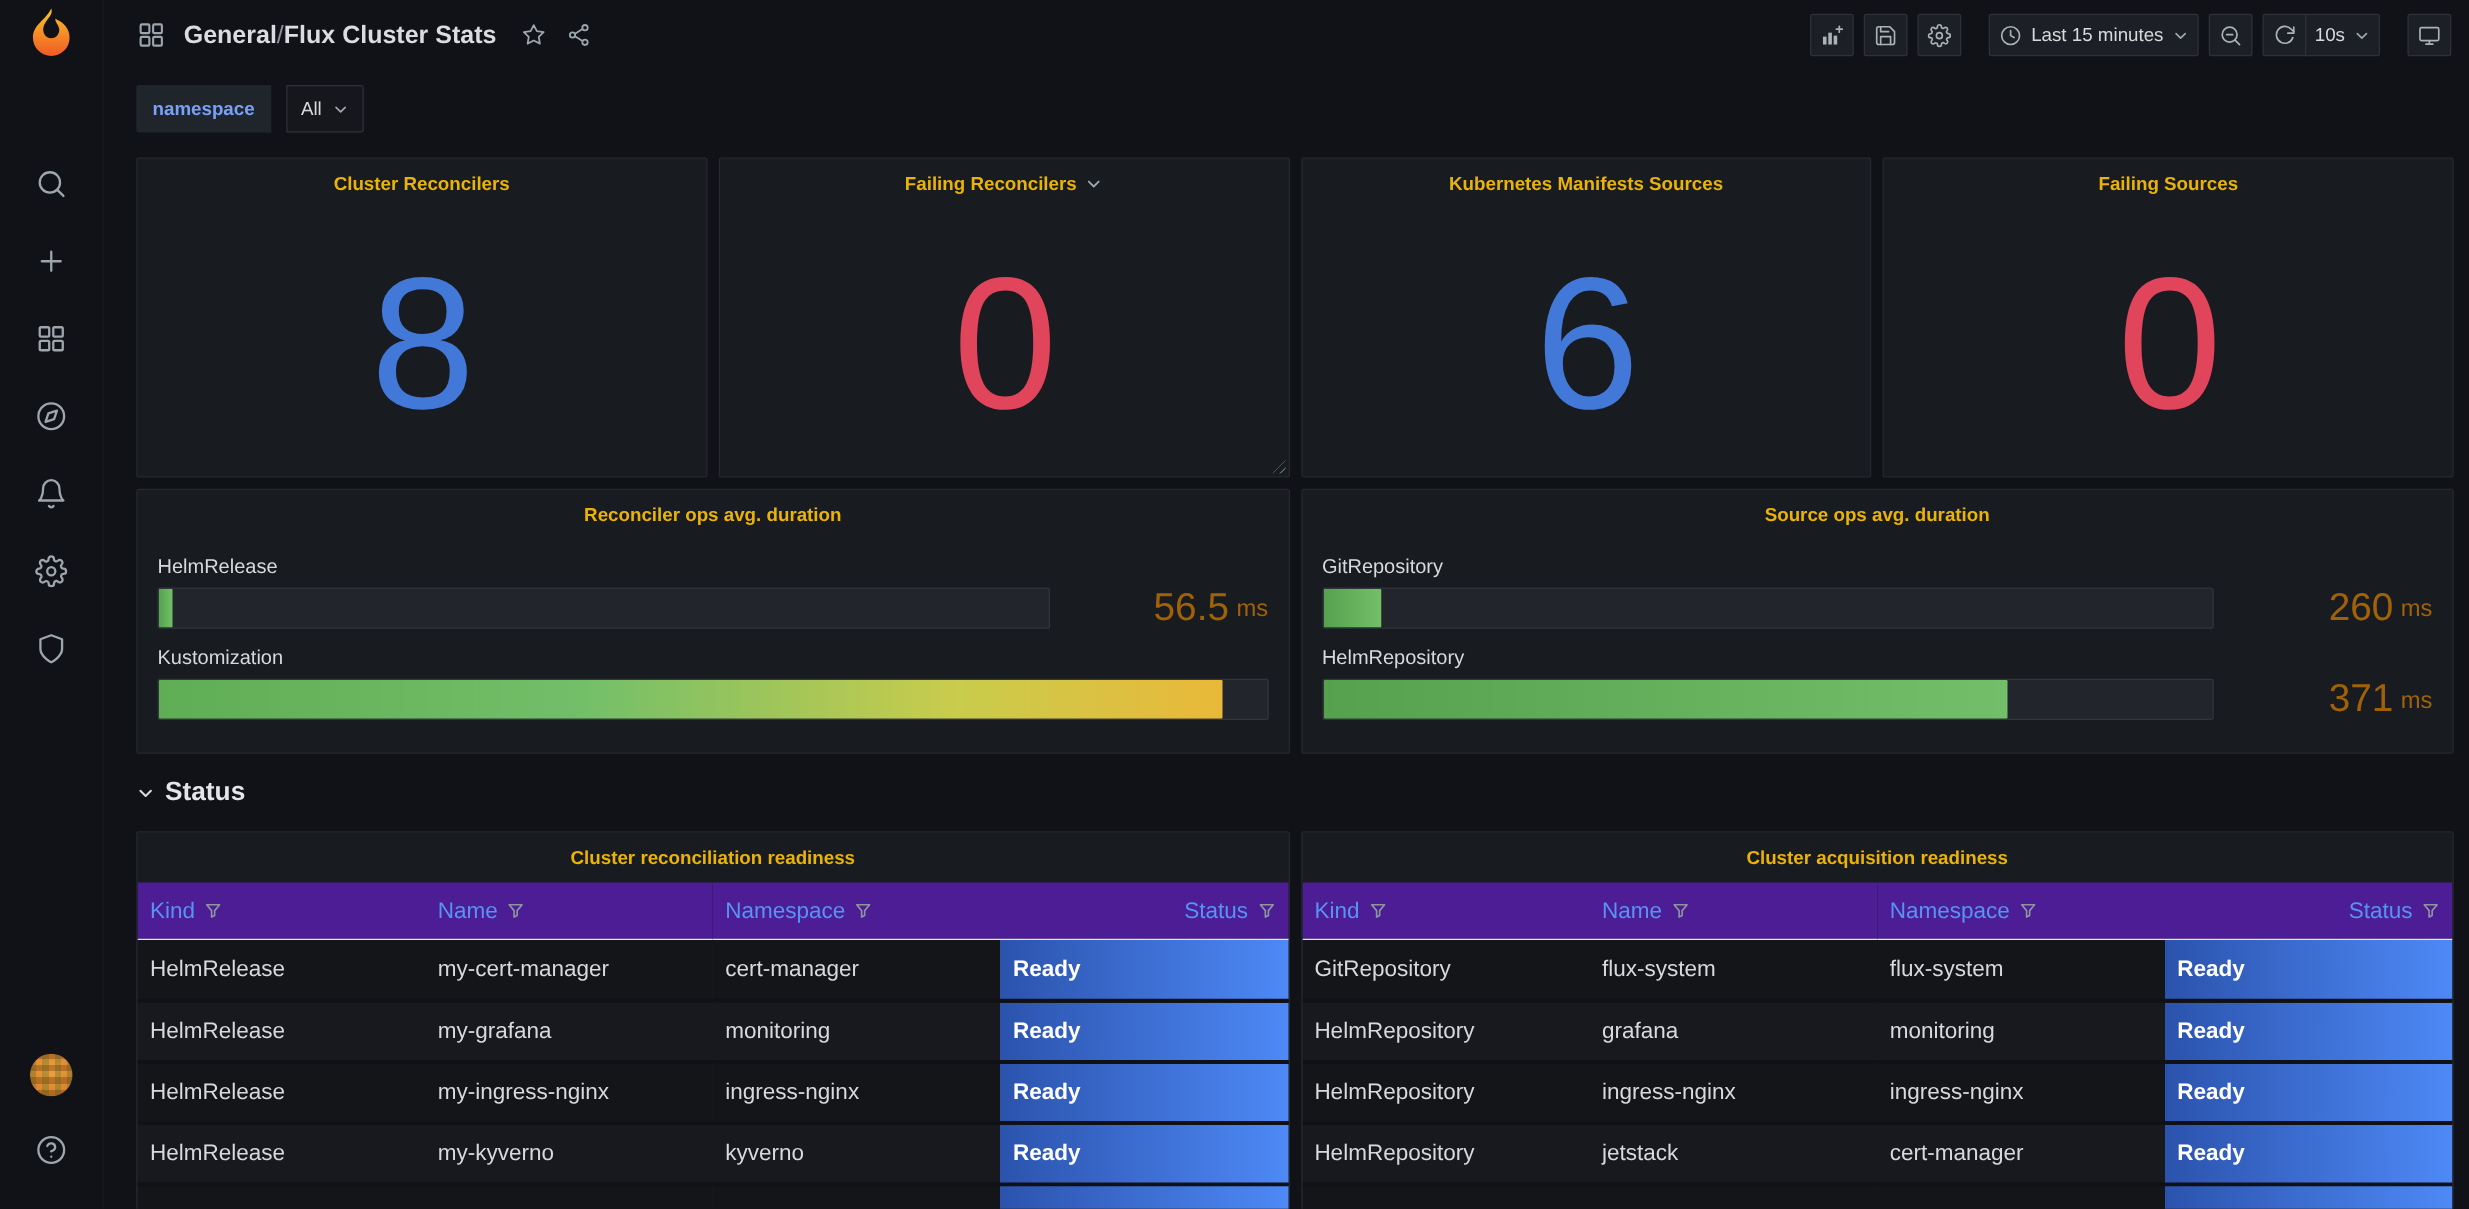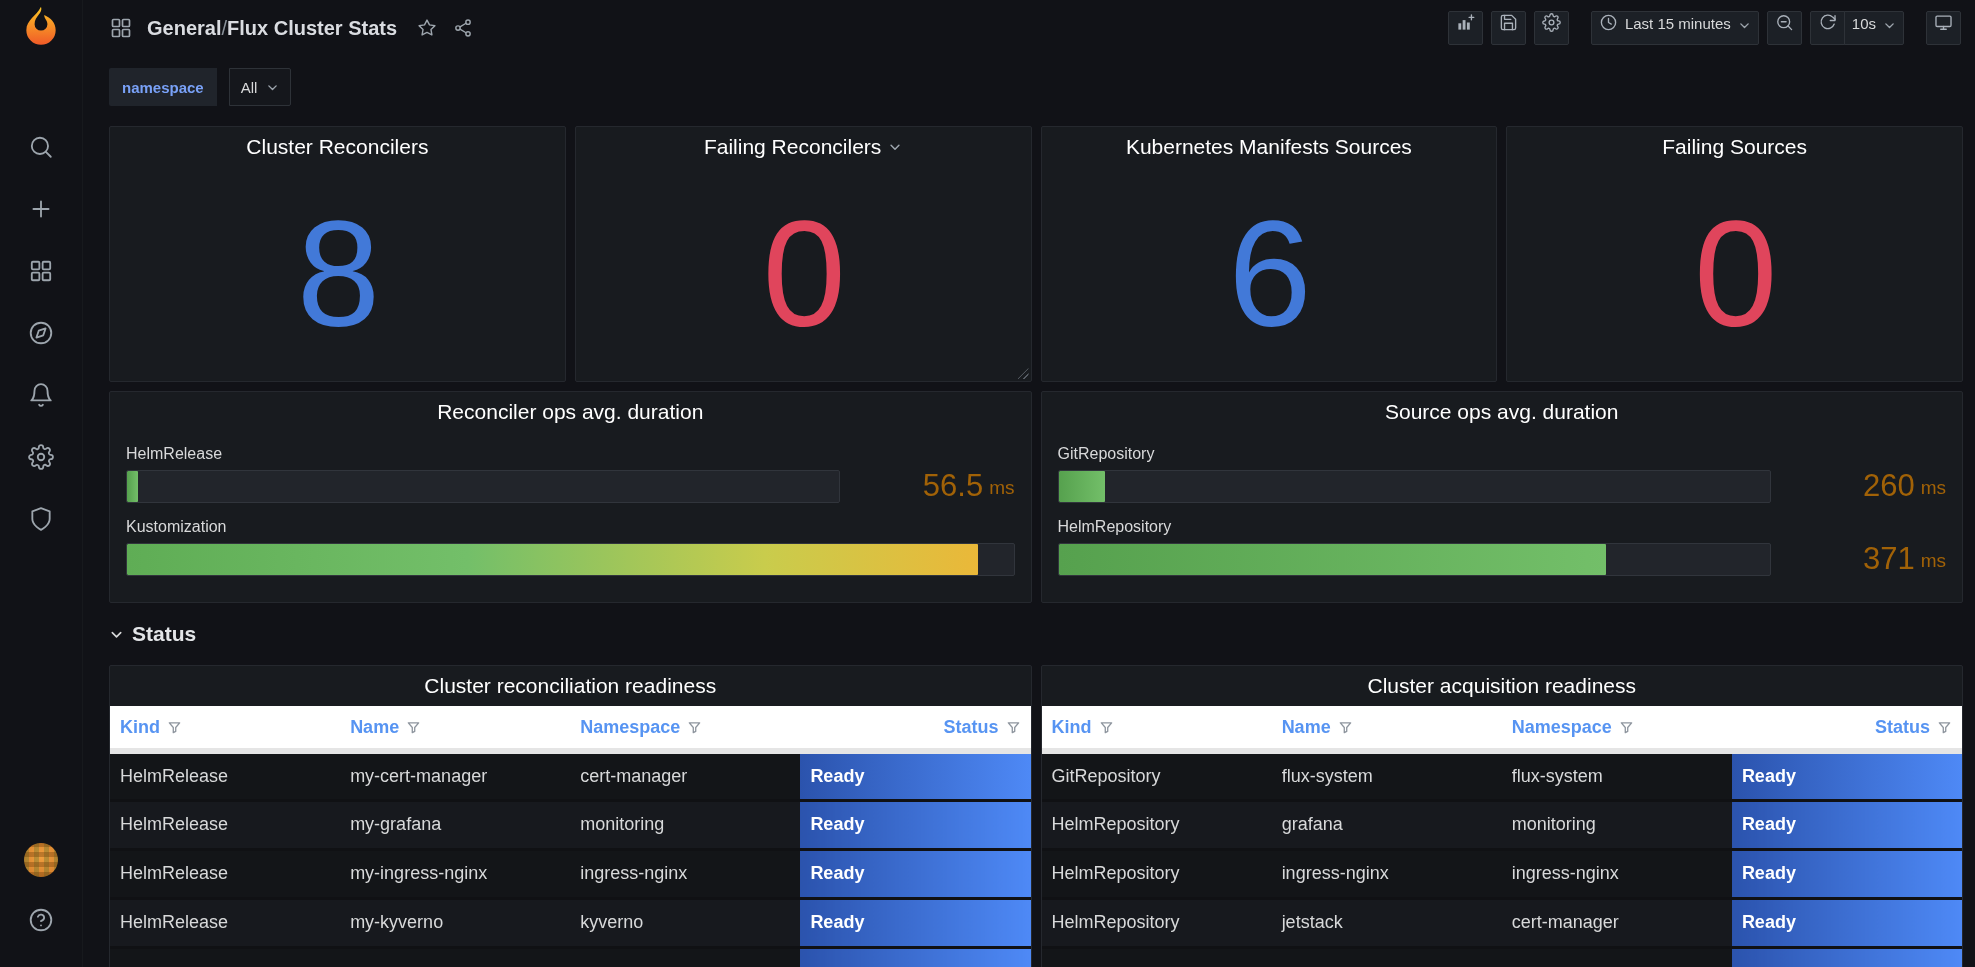--- a/index.html
+++ b/index.html
@@ -36,21 +36,21 @@
   .crumbs { display:flex; align-items:baseline; gap:0; font-size:20px; font-weight:600; color:#dadce1; white-space:nowrap; }
   .crumbs a { color:#dadce1; text-decoration:none; cursor:pointer; }
   .crumb-sep { color:#8b929b; font-weight:400; }
   .tb-ic-plain { width:20px; height:20px; color:#9da5ad; cursor:pointer; background:none; border:none; display:flex; align-items:center; justify-content:center; padding:0; }
   .tb-ic-plain svg { width:20px; height:20px; }
   .star-btn { margin-left:20px; }
   .share-btn { margin-left:16px; }
 
   .toolbar-right { margin-left:auto; display:flex; align-items:center; gap:8px; }
   .tb-btn {
-    height:34px; min-width:34px; padding:12px 7px; display:flex; align-items:flex-end; justify-content:center; gap:7px;
+    height:34px; min-width:34px; padding:12px 7px; display:flex; align-items:center; justify-content:center; gap:7px;
     background:#1c2026; border:1px solid #2e3238; border-radius:2px; color:#aab1ba; cursor:pointer;
     font-family:inherit; font-size:15px;
   }
   .tb-btn svg { width:19px; height:19px; }
   .tb-btn .lbl { color:#d8d9da; }
   .time-btn { margin-left:14px; }
   .tb-group { display:flex; }
   .tb-group .tb-btn:first-child { border-radius:2px 0 0 2px; }
   .tb-group .tb-btn:last-child { border-radius:0 2px 2px 0; margin-left:-1px; }
   .tv-btn { margin-left:14px; }
@@ -59,21 +59,21 @@
   
   .subnav { height:62px; flex:none; display:flex; align-items:center; padding:0 26px; }
   .variable { display:flex; align-items:stretch; height:38px; }
   .var-label { background:#20242b; color:#79a1f7; font-size:15px; font-weight:600; display:flex; align-items:center; padding:0 13px; border-radius:2px 0 0 2px; }
   .var-value { margin-left:12px; background:#15171c; border:1px solid #2e3238; border-radius:0 2px 2px 0; color:#d8d9da; font-size:15px; display:flex; align-items:center; gap:9px; padding:0 11px; cursor:pointer; font-family:inherit; }
 
   
   .dash { flex:1; margin:8px 12px 0 26px; display:grid; grid-template-columns:repeat(4,1fr); grid-template-rows:256px 212px 44px 430px; gap:9px; }
   .panel { background:#181b1f; border:1px solid #25282e; border-radius:2px; position:relative; display:flex; flex-direction:column; overflow:hidden; }
   .span2 { grid-column:span 2; }
-  .panel-title { height:40px; flex:none; display:flex; align-items:center; justify-content:center; gap:7px; font-size:21px; font-weight:400; color:#ffffff; cursor:pointer; }
+  .panel-title { height:40px; flex:none; display:flex; align-items:center; justify-content:center; gap:7px; font-size:15px; font-weight:700; color:#eab308; cursor:pointer; }
   .panel-title .chev { width:14px !important; height:14px !important; }
 
   
   .stat-value { flex:1; display:flex; align-items:center; justify-content:center; font-size:150px; font-weight:500; line-height:1; letter-spacing:-2px; }
   .stat-blue { color:#4279d8; }
   .stat-red  { color:#e0455c; }
   .resize-corner {
     position:absolute; right:2px; bottom:2px; width:11px; height:11px; cursor:nwse-resize;
     background:repeating-linear-gradient(-45deg, transparent 0 3px, #565c64 3px 4.5px);
     clip-path:polygon(100% 0, 100% 100%, 0 100%);
@@ -92,21 +92,21 @@
   .gauge-value .unit { font-size:19px; margin-left:6px; line-height:30px; }
   .val-green { color:#a16207; }
   .val-yellow { color:#eab839; }
 
   
   .section-row { grid-column:1 / -1; display:flex; align-items:center; gap:8px; font-size:21px; font-weight:700; color:#e3e5e8; cursor:pointer; }
   .section-row .chev { width:15px !important; height:15px !important; color:#d8d9da; }
 
   
   .tbl { width:100%; border-collapse:collapse; table-layout:fixed; font-size:18px; }
-  .tbl th { width:25%; background:#ffffff; color:#5794f2; font-weight:700; height:45px; text-align:left; padding:0 10px; border-bottom:6px solid #e5e5e5; cursor:pointer; }
+  .tbl th { width:25%; background:#4c1d95; color:#5794f2; font-weight:400; height:45px; text-align:left; padding:0 10px; border-bottom:1px solid #e5e5e5; cursor:pointer; }
   .tbl th .th-inner { display:inline-flex; align-items:center; gap:7px; }
   .tbl th.status-h { text-align:right; }
   .funnel { width:15px !important; height:15px !important; color:#8e959e; stroke-width:1.4; }
   .tbl td { height:49px; padding:0 10px; color:#d8d9da; border-bottom:3px solid #101114; overflow:hidden; white-space:nowrap; }
   .tbl tbody tr:nth-child(odd) td { background:#131518; }
   .tbl tbody tr:nth-child(even) td { background:#17191e; }
   .tbl td.status {
     background:linear-gradient(90deg,#2b53ad 0%,#4e89f6 100%) !important;
     color:#ffffff; font-weight:700; text-align:left; padding-right:13px;
   }

